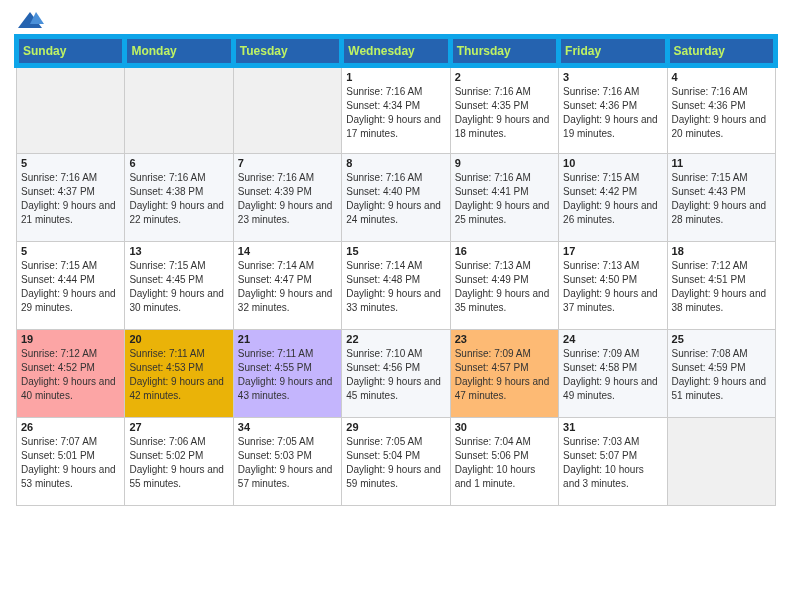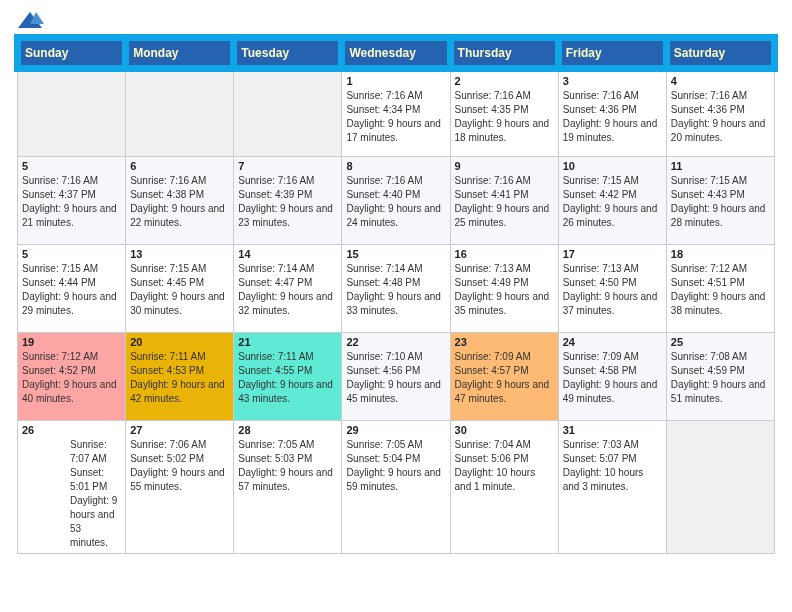--- a/index.html
+++ b/index.html
@@ -53,26 +53,26 @@
       color: #444;
       margin-top: 2px;
     }
     .calendar {
       width: 100%;
       border-collapse: collapse;
       border: 1px solid #bbb;
     }
     .calendar th {
       background: #2563b0;
-      color: #fef9c3;
+      color: #bef264;
       font-size: 12px;
       font-weight: bold;
       padding: 5px 4px;
       text-align: left;
-      border: 7px solid #0ea5e9;
+      border: 5px solid #0ea5e9;
     }
     .calendar td {
       border: 1px solid #ccc;
       vertical-align: top;
       padding: 3px 4px;
       width: 108px;
       min-height: 80px;
       height: 88px;
       background: #fff;
       font-size: 10px;
@@ -258,21 +258,21 @@
             <div class="day-info" style="white-space: pre-line;">Sunrise: 7:12 AM
 Sunset: 4:52 PM
 Daylight: 9 hours and 40 minutes.</div>
           </td>
           <td style="background: #eab308;">
             <span class="day-num">20</span>
             <div class="day-info" style="white-space: pre-line;">Sunrise: 7:11 AM
 Sunset: 4:53 PM
 Daylight: 9 hours and 42 minutes.</div>
           </td>
-          <td style="background: #5eead4;">
+          <td style="background: #c4b5fd;">
             <span class="day-num">21</span>
             <div class="day-info" style="white-space: pre-line;">Sunrise: 7:11 AM
 Sunset: 4:55 PM
 Daylight: 9 hours and 43 minutes.</div>
           </td>
           <td style="background: rgb(245, 247, 250);">
             <span class="day-num">22</span>
             <div class="day-info" style="white-space: pre-line;">Sunrise: 7:10 AM
 Sunset: 4:56 PM
 Daylight: 9 hours and 45 minutes.</div>
@@ -292,32 +292,32 @@
           <td style="background: rgb(245, 247, 250);">
             <span class="day-num">25</span>
             <div class="day-info" style="white-space: pre-line;">Sunrise: 7:08 AM
 Sunset: 4:59 PM
 Daylight: 9 hours and 51 minutes.</div>
           </td>
         </tr>
         <tr>
           <td>
             <span class="day-num">26</span>
-            <div class="day-info" style="white-space: pre-line; margin-left: 48px;">Sunrise: 7:07 AM
+            <div class="day-info" style="white-space: pre-line;">Sunrise: 7:07 AM
 Sunset: 5:01 PM
 Daylight: 9 hours and 53 minutes.</div>
           </td>
           <td>
             <span class="day-num">27</span>
             <div class="day-info" style="white-space: pre-line;">Sunrise: 7:06 AM
 Sunset: 5:02 PM
 Daylight: 9 hours and 55 minutes.</div>
           </td>
           <td>
-            <span class="day-num">28</span>
+            <span class="day-num">34</span>
             <div class="day-info" style="white-space: pre-line;">Sunrise: 7:05 AM
 Sunset: 5:03 PM
 Daylight: 9 hours and 57 minutes.</div>
           </td>
           <td>
             <span class="day-num">29</span>
             <div class="day-info" style="white-space: pre-line;">Sunrise: 7:05 AM
 Sunset: 5:04 PM
 Daylight: 9 hours and 59 minutes.</div>
           </td>

